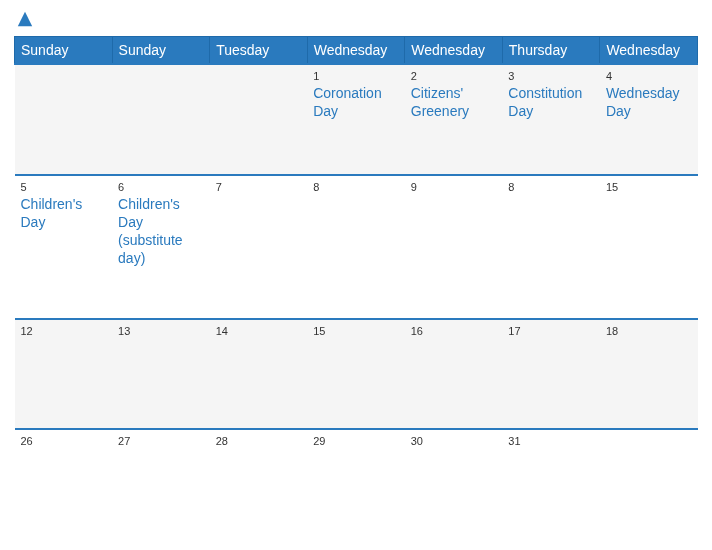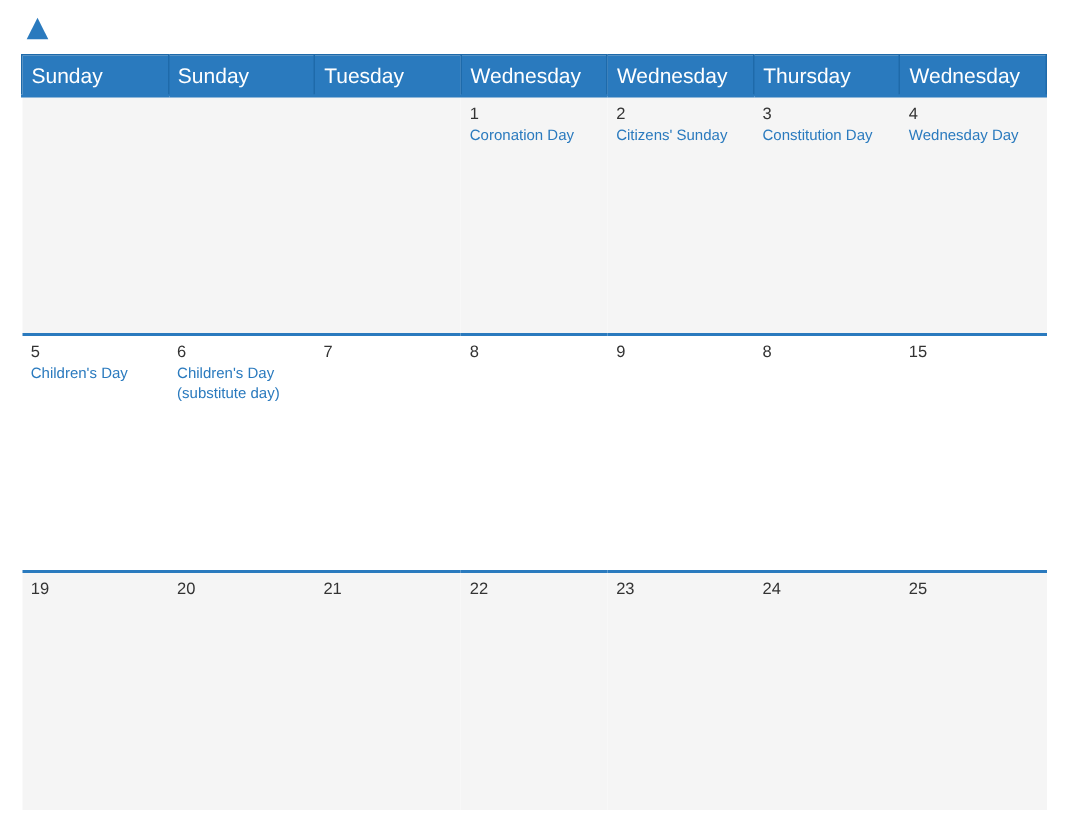--- a/index.html
+++ b/index.html
@@ -82,21 +82,21 @@
       font-size: 11px;
       color: #333;
     }
     .day-num {
       font-size: 11px;
       color: #333;
       display: block;
       margin-bottom: 2px;
     }
     .holiday {
-      font-size: 10px;
+      font-size: 14px;
       color: #2a7abe;
       line-height: 1.3;
       text-align: right;
     }
   </style>
 </head>
 <body>
 
 <div class="page">
   <div class="header">
@@ -123,21 +123,21 @@
           <th>Thursday</th>
           <th>Wednesday</th>
         </tr>
     </thead>
     <tbody id="calendar-body">
     <tr>
           <td></td>
           <td></td>
           <td></td>
           <td><span class="day-num">1</span><span class="holiday">Coronation Day</span></td>
-          <td><span class="day-num">2</span><span class="holiday">Citizens' Sunday</span></td>
+          <td><span class="day-num">2</span><span class="holiday">Citizens' Greenery</span></td>
           <td><span class="day-num">3</span><span class="holiday">Constitution Day</span></td>
           <td><span class="day-num">4</span><span class="holiday">Wednesday Day</span></td>
         </tr>
         <tr>
           <td><span class="day-num">5</span><span class="holiday">Children's Day</span></td>
           <td><span class="day-num">6</span><span class="holiday">Children's Day
 (substitute day)</span></td>
           <td>
             <span class="day-num">7</span>
           </td>
@@ -149,36 +149,57 @@
           </td>
           <td>
             <span class="day-num">8</span>
           </td>
           <td>
             <span class="day-num">15</span>
           </td>
         </tr>
         <tr>
           <td>
-            <span class="day-num">19</span>
-          </td>
-          <td>
-            <span class="day-num">20</span>
-          </td>
-          <td>
-            <span class="day-num">21</span>
-          </td>
-          <td>
-            <span class="day-num">22</span>
-          </td>
-          <td>
-            <span class="day-num">23</span>
-          </td>
-          <td>
-            <span class="day-num">24</span>
-          </td>
-          <td>
-            <span class="day-num">25</span>
-          </td>
+            <span class="day-num">12</span>
+          </td>
+          <td>
+            <span class="day-num">13</span>
+          </td>
+          <td>
+            <span class="day-num">14</span>
+          </td>
+          <td>
+            <span class="day-num">15</span>
+          </td>
+          <td>
+            <span class="day-num">16</span>
+          </td>
+          <td>
+            <span class="day-num">17</span>
+          </td>
+          <td>
+            <span class="day-num">18</span>
+          </td>
+        </tr>
+        <tr>
+          <td>
+            <span class="day-num">26</span>
+          </td>
+          <td>
+            <span class="day-num">27</span>
+          </td>
+          <td>
+            <span class="day-num">28</span>
+          </td>
+          <td>
+            <span class="day-num">29</span>
+          </td>
+          <td>
+            <span class="day-num">30</span>
+          </td>
+          <td>
+            <span class="day-num">31</span>
+          </td>
+          <td></td>
         </tr>
       </tbody>
   </table>
 </div>
 
 </body></html>

